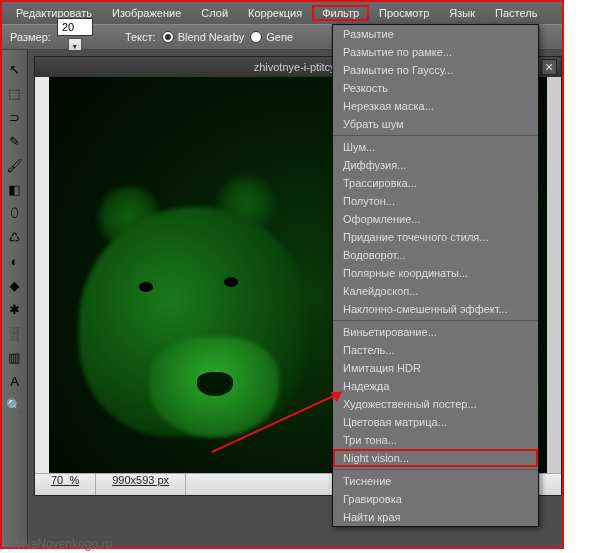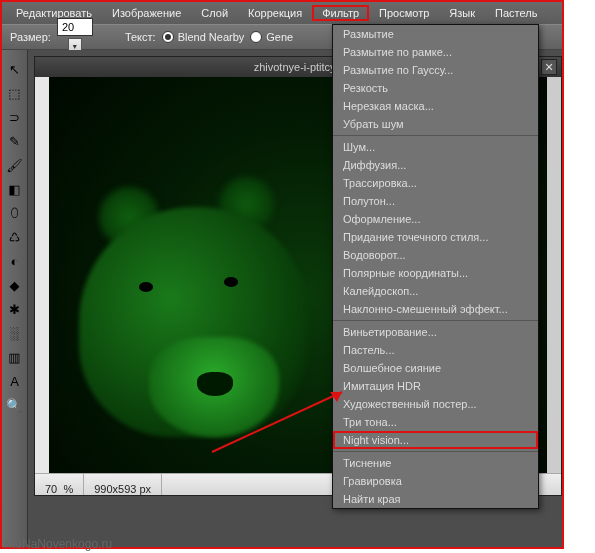--- a/index.html
+++ b/index.html
@@ -25,21 +25,21 @@
   .ruler-v { position: absolute; top: 20px; left: 0; width: 14px; bottom: 22px; background: #e8e8e8; }
   .canvas { position: absolute; top: 0; left: 0; right: 0; bottom: 0; background: radial-gradient(circle at 50% 55%, #0a3a0a 0%, #031a03 50%, #000800 100%); }
   .bear { position: absolute; top: 90px; left: 30px; right: 40px; bottom: 0; }
   .bear-head { position: absolute; top: 40px; left: 0; width: 230px; height: 230px; background: radial-gradient(circle at 40% 40%, #1a7a1a, #083a08 70%, #021502); border-radius: 50% 48% 40% 40%; filter: blur(2px); }
   .bear-snout { position: absolute; top: 170px; left: 70px; width: 130px; height: 100px; background: radial-gradient(ellipse at 50% 40%, #2aaa2a, #0a4a0a); border-radius: 40% 40% 50% 50%; filter: blur(2px); }
   .bear-ear1 { position: absolute; top: 20px; left: 20px; width: 60px; height: 60px; background: radial-gradient(#0f5f0f,#042a04); border-radius: 50%; filter: blur(3px); }
   .bear-ear2 { position: absolute; top: 10px; left: 140px; width: 55px; height: 55px; background: radial-gradient(#0e5a0e,#042a04); border-radius: 50%; filter: blur(3px); }
   .bear-eye { position: absolute; top: 115px; left: 60px; width: 14px; height: 10px; background: #000; border-radius: 50%; box-shadow: 85px -5px 0 #000; }
   .bear-nose { position: absolute; top: 205px; left: 118px; width: 36px; height: 24px; background: #001a00; border-radius: 40% 40% 50% 50%; }
   .statusbar { position: absolute; bottom: 0; left: 0; right: 0; height: 22px; background: linear-gradient(#eee,#d8d8d8); display: flex; align-items: center; font-size: 11px; color: #222; border-top: 1px solid #aaa; }
-  .statusbar .cell { padding: 0 10px; border-right: 1px solid #aaa; height: 100%; display: flex; align-items: flex-end; }
+  .statusbar .cell { padding: 0 16px; border-right: 1px solid #aaa; height: 100%; display: flex; align-items: flex-start; text-decoration: underline; }
   .dropdown { position: absolute; top: 22px; left: 330px; width: 207px; background: #737373; border: 1px solid #111; box-shadow: 2px 2px 6px rgba(0,0,0,0.5); font-size: 11px; color: #ddd; z-index: 10; }
   .dropdown .item { padding: 3px 10px; cursor: pointer; white-space: nowrap; }
   .dropdown .sep { height: 1px; background: #555; margin: 2px 0; }
   .dropdown .item.hl { border: 2px solid #d11; padding: 1px 8px; }
   .arrow { position: absolute; top: 380px; left: 200px; width: 150px; height: 80px; pointer-events: none; z-index: 11; }
   .watermark { position: absolute; bottom: 2px; left: 4px; font-size: 12px; color: #666; z-index: 20; }
   .scrollbar-v { position: absolute; right: 0; top: 20px; bottom: 22px; width: 14px; background: #ccc; }
 </style>
 </head>
 <body>
@@ -133,23 +133,24 @@
       <div class="item">Полутон...</div>
       <div class="item">Оформление...</div>
       <div class="item">Придание точечного стиля...</div>
       <div class="item">Водоворот...</div>
       <div class="item">Полярные координаты...</div>
       <div class="item">Калейдоскоп...</div>
       <div class="item">Наклонно-смешенный эффект...</div>
       <div class="sep"></div>
       <div class="item">Виньетирование...</div>
       <div class="item">Пастель...</div>
-      <div class="item">Волшебное сияние</div>
       <div class="item">Имитация HDR</div>
+      <div class="item">Надежда</div>
       <div class="item">Художественный постер...</div>
+      <div class="item">Цветовая матрица...</div>
       <div class="item">Три тона...</div>
       <div class="item hl">Night vision...</div>
       <div class="sep"></div>
       <div class="item">Тиснение</div>
       <div class="item">Гравировка</div>
       <div class="item">Найти края</div>
     </div>
 
   <svg class="arrow" viewBox="0 0 150 80">
     <line x1="10" y1="70" x2="140" y2="10" stroke="#d11" stroke-width="2"></line>

